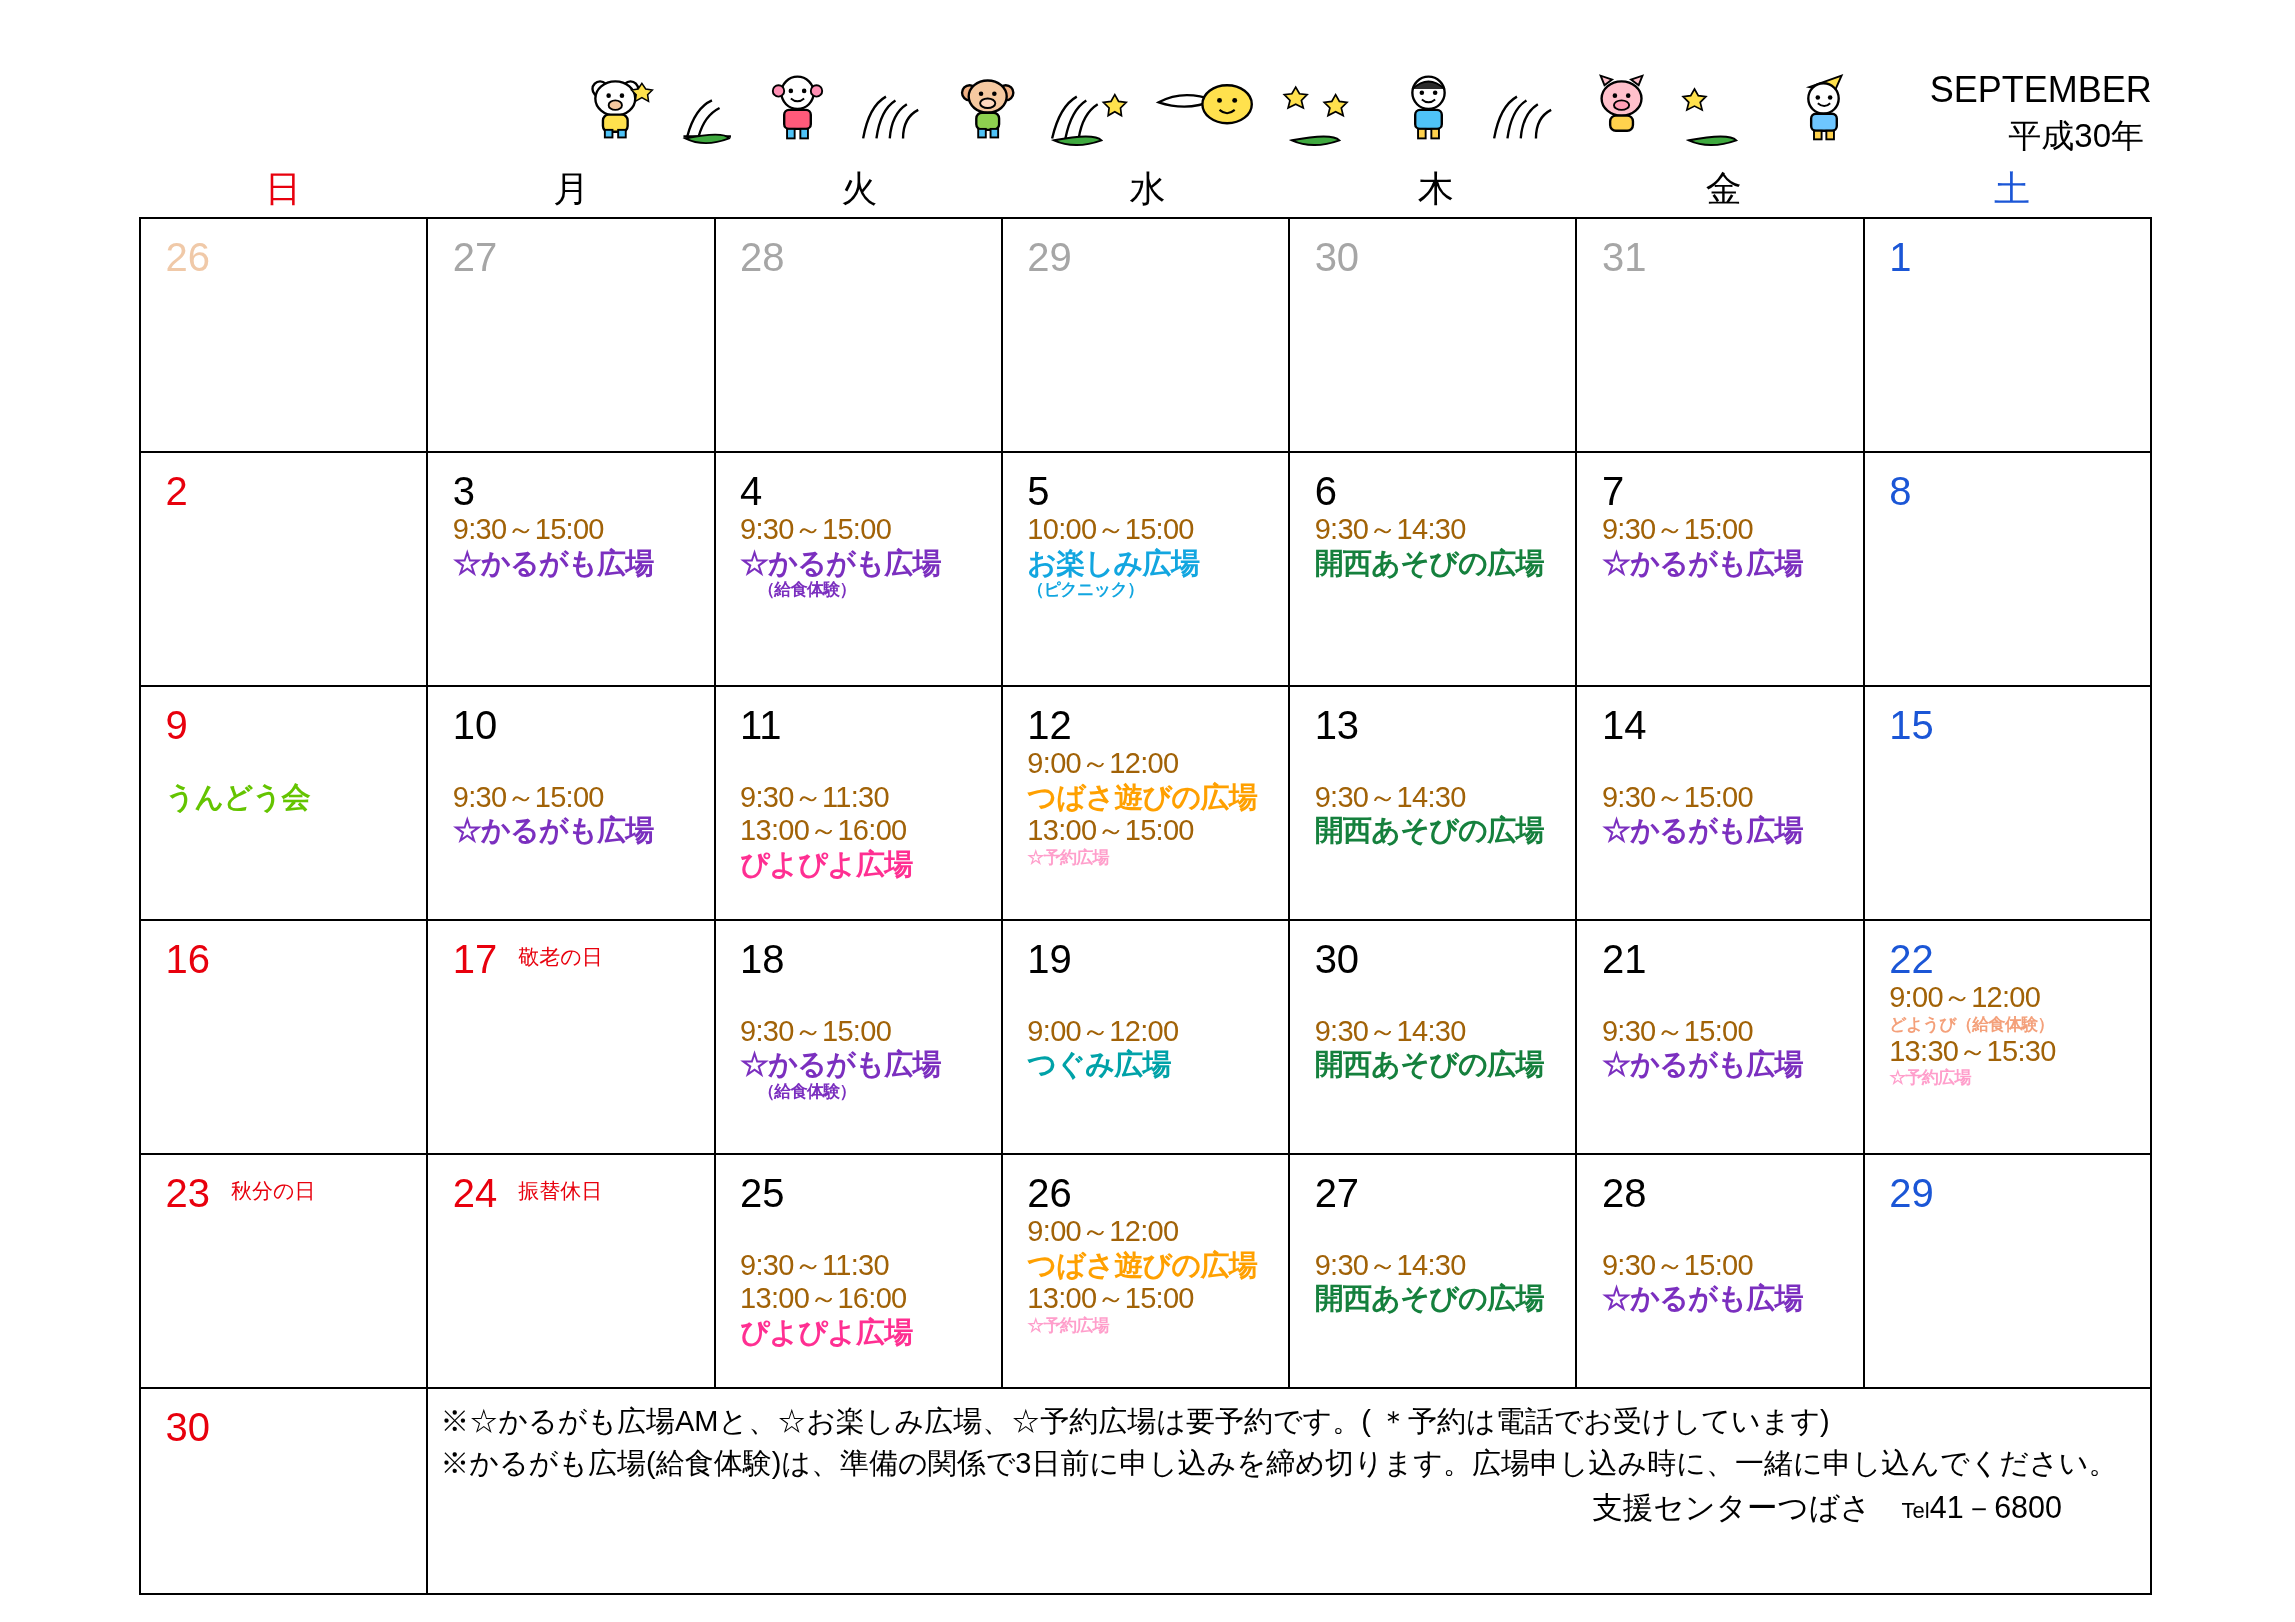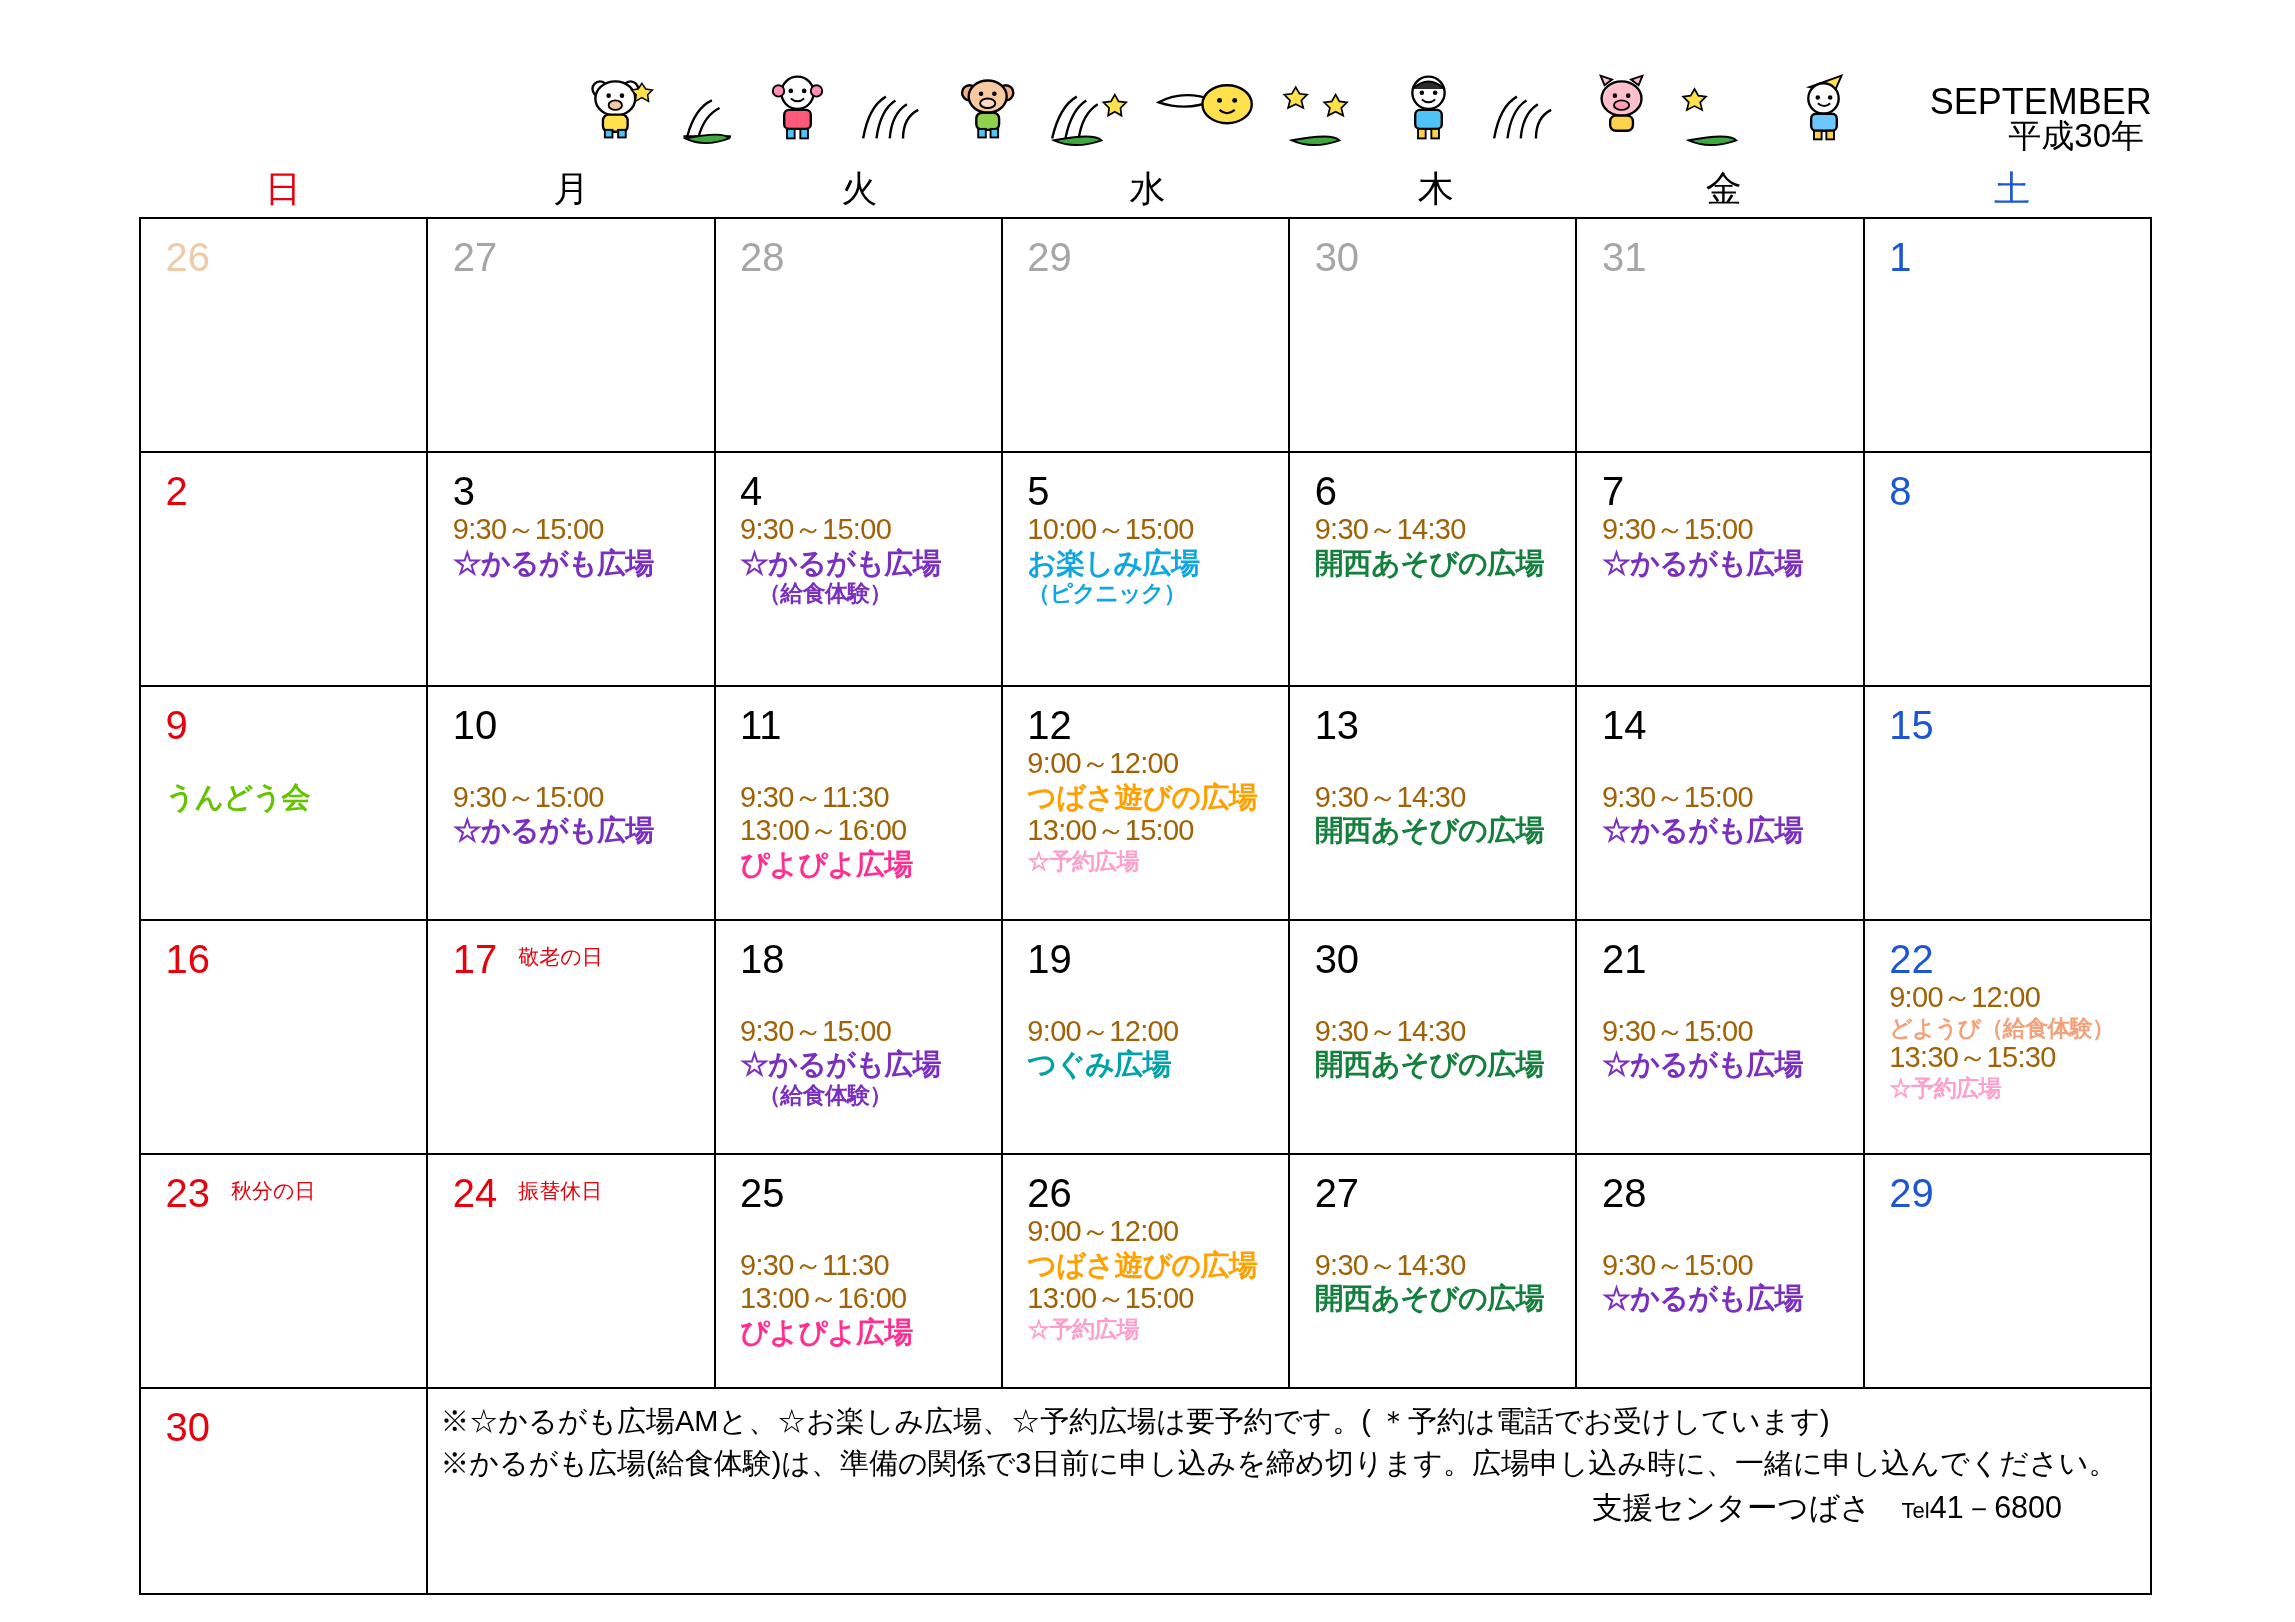--- a/index.html
+++ b/index.html
@@ -42,21 +42,21 @@
     width: 1319px;
     height: 83px;
     overflow: hidden;
     white-space: nowrap;
     font-size: 0;
   }
   .deco svg { display: inline-block; vertical-align: middle; }
   .title-en {
     position: absolute;
     right: 4.2px;
-    top: 36px;
+    top: 24px;
     text-align: center;
     font-size: 36px;
     line-height: 1.35;
     white-space: nowrap;
     margin-left: 34px;
   }
   .title-era {
     position: absolute;
     right: 12px;
     top: 72px;
@@ -126,21 +126,21 @@
     margin-top: 1.4px;
     line-height: 1.16;
   }
   .ev {
     font-size: 29px;
     white-space: nowrap;
     letter-spacing: -0.7px;
   }
   .ev.time { color: #a16207; }
   .ev.bold { font-weight: bold; }
-  .ev.small { font-size: 23px; }
+  .ev.small { font-size: 17px; }
   .ev.indent { padding-left: 18px; }
 
   
   .c-purple { color: #7b2fbf; }
   .c-blue   { color: #12a6e0; }
   .c-green  { color: #15803d; }
   .c-pink   { color: #ff2f92; }
   .c-orange { color: #ffa000; }
   .c-lpink  { color: #ff9ecb; }
   .c-teal   { color: #00a2a8; }

